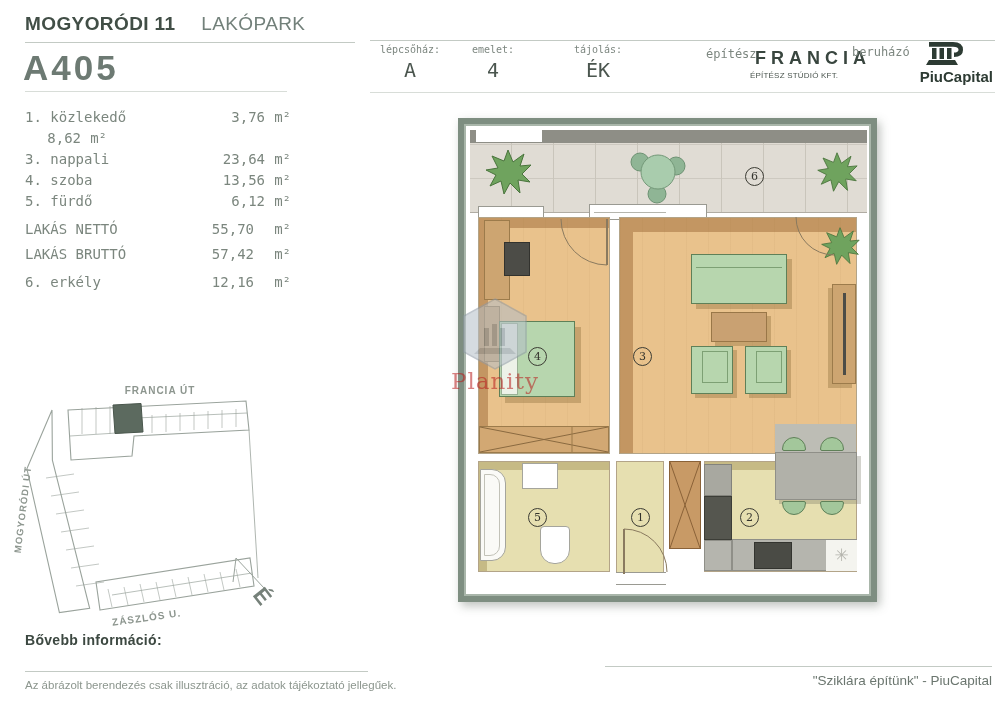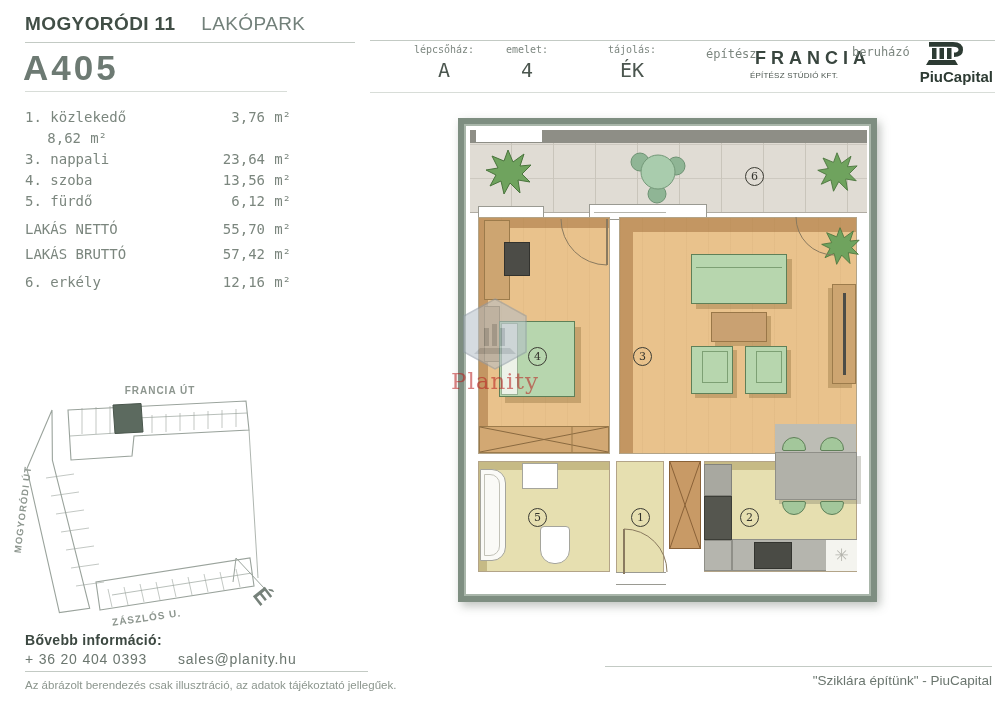--- a/index.html
+++ b/index.html
@@ -9,40 +9,40 @@
   .hline{position:absolute;height:1px;background:#c3cac4;}
   .hline.light{background:#d8ddd8;}
 
   
   #project-title{left:25px;top:13px;font-size:19px;color:#414e46;letter-spacing:.4px;}
   #project-title .bold{font-weight:bold;}
   #project-title .light{font-weight:normal;color:#72807a;margin-left:20px;}
   #unit-id{left:23px;top:48px;font-size:35px;font-weight:bold;color:#6d7a73;letter-spacing:3px;}
 
   
-  .ib-group{position:absolute;text-align:center;font-family:"DejaVu Sans Mono",monospace;margin-left:34px;}
+  .ib-group{position:absolute;text-align:center;font-family:"DejaVu Sans Mono",monospace;}
   .ib-label{font-size:10px;color:#7d8780;display:block;}
   .ib-value{font-size:20px;color:#4b564f;display:block;margin-top:3px;}
   .ib-side-label{position:absolute;font-size:12px;color:#7d8780;font-family:"DejaVu Sans Mono",monospace;}
   #otthon-name{position:absolute;left:755px;top:48px;width:95px;text-align:center;
     font-size:18px;letter-spacing:5px;color:#39463f;font-weight:bold;}
   #otthon-sub{position:absolute;left:750px;top:71px;width:105px;
     font-size:8px;letter-spacing:.2px;color:#4a554e;}
   #piu-logo{left:922px;top:40px;}
   #piu-name{position:absolute;left:893px;top:68px;width:100px;text-align:right;
     font-size:15px;font-weight:bold;color:#2d3b33;}
 
   
   #room-list{left:25px;top:107px;width:266px;font-family:"DejaVu Sans Mono",monospace;
     font-size:14px;color:#7b867e;}
   .rl-row{display:flex;height:21px;line-height:21px;}
   .rl-name{flex:1;white-space:pre;}
   .rl-area{width:56px;text-align:right;}
   .rl-unit{width:26px;text-align:right;}
-  .rl-total{margin-top:7px;}
+  .rl-total{margin-top:7px;gap:11px;}
   .rl-total2{margin-top:4px;}
 
   
   #plan{left:458px;top:118px;width:419px;height:484px;background:#fff;
     border:6px solid #7e8e81;box-sizing:border-box;
     box-shadow:3px 4px 9px rgba(70,80,70,.35), inset 0 0 0 2px #a9b6aa;}
   #plan .f{position:absolute;box-sizing:border-box;}
 
   .wood{background:#e9c28c;border:1px solid #b3a488;
     background-image:repeating-linear-gradient(90deg,rgba(130,90,40,.05) 0 1px,transparent 1px 22px);}
@@ -337,23 +337,19 @@
     </g>
     <path d="M101,25 L129,23.5 L131,52 L103,53.5 Z" fill="#5c6a5f" stroke="#49564c" stroke-width="1"></path>
 
     <g>
       <path d="M224,178 L221,202 M224,178 L252,208" fill="none" stroke="#9aa39c" stroke-width="1"></path>
       <text x="240" y="215" font-size="22" font-weight="bold" fill="#76817a" transform="rotate(52 240 215)">É</text>
     </g>
   </svg>
 
   <div class="abs" id="contact-heading">Bővebb információ:</div>
-  <div class="abs" id="contact-line">
-    <span>+ 36 20 404 0393</span>
-    <span class="email">sales@planity.hu</span>
-  </div>
   <div class="hline" style="left:25px;top:671px;width:343px;"></div>
   <div class="abs" id="disclaimer">Az ábrázolt berendezés csak illusztráció, az adatok tájékoztató jellegűek.</div>
 
   <div class="hline" style="left:605px;top:666px;width:387px;"></div>
   <div class="abs" id="slogan">"Sziklára építünk" - PiuCapital</div>
 
 </div>
 
 </body></html>

